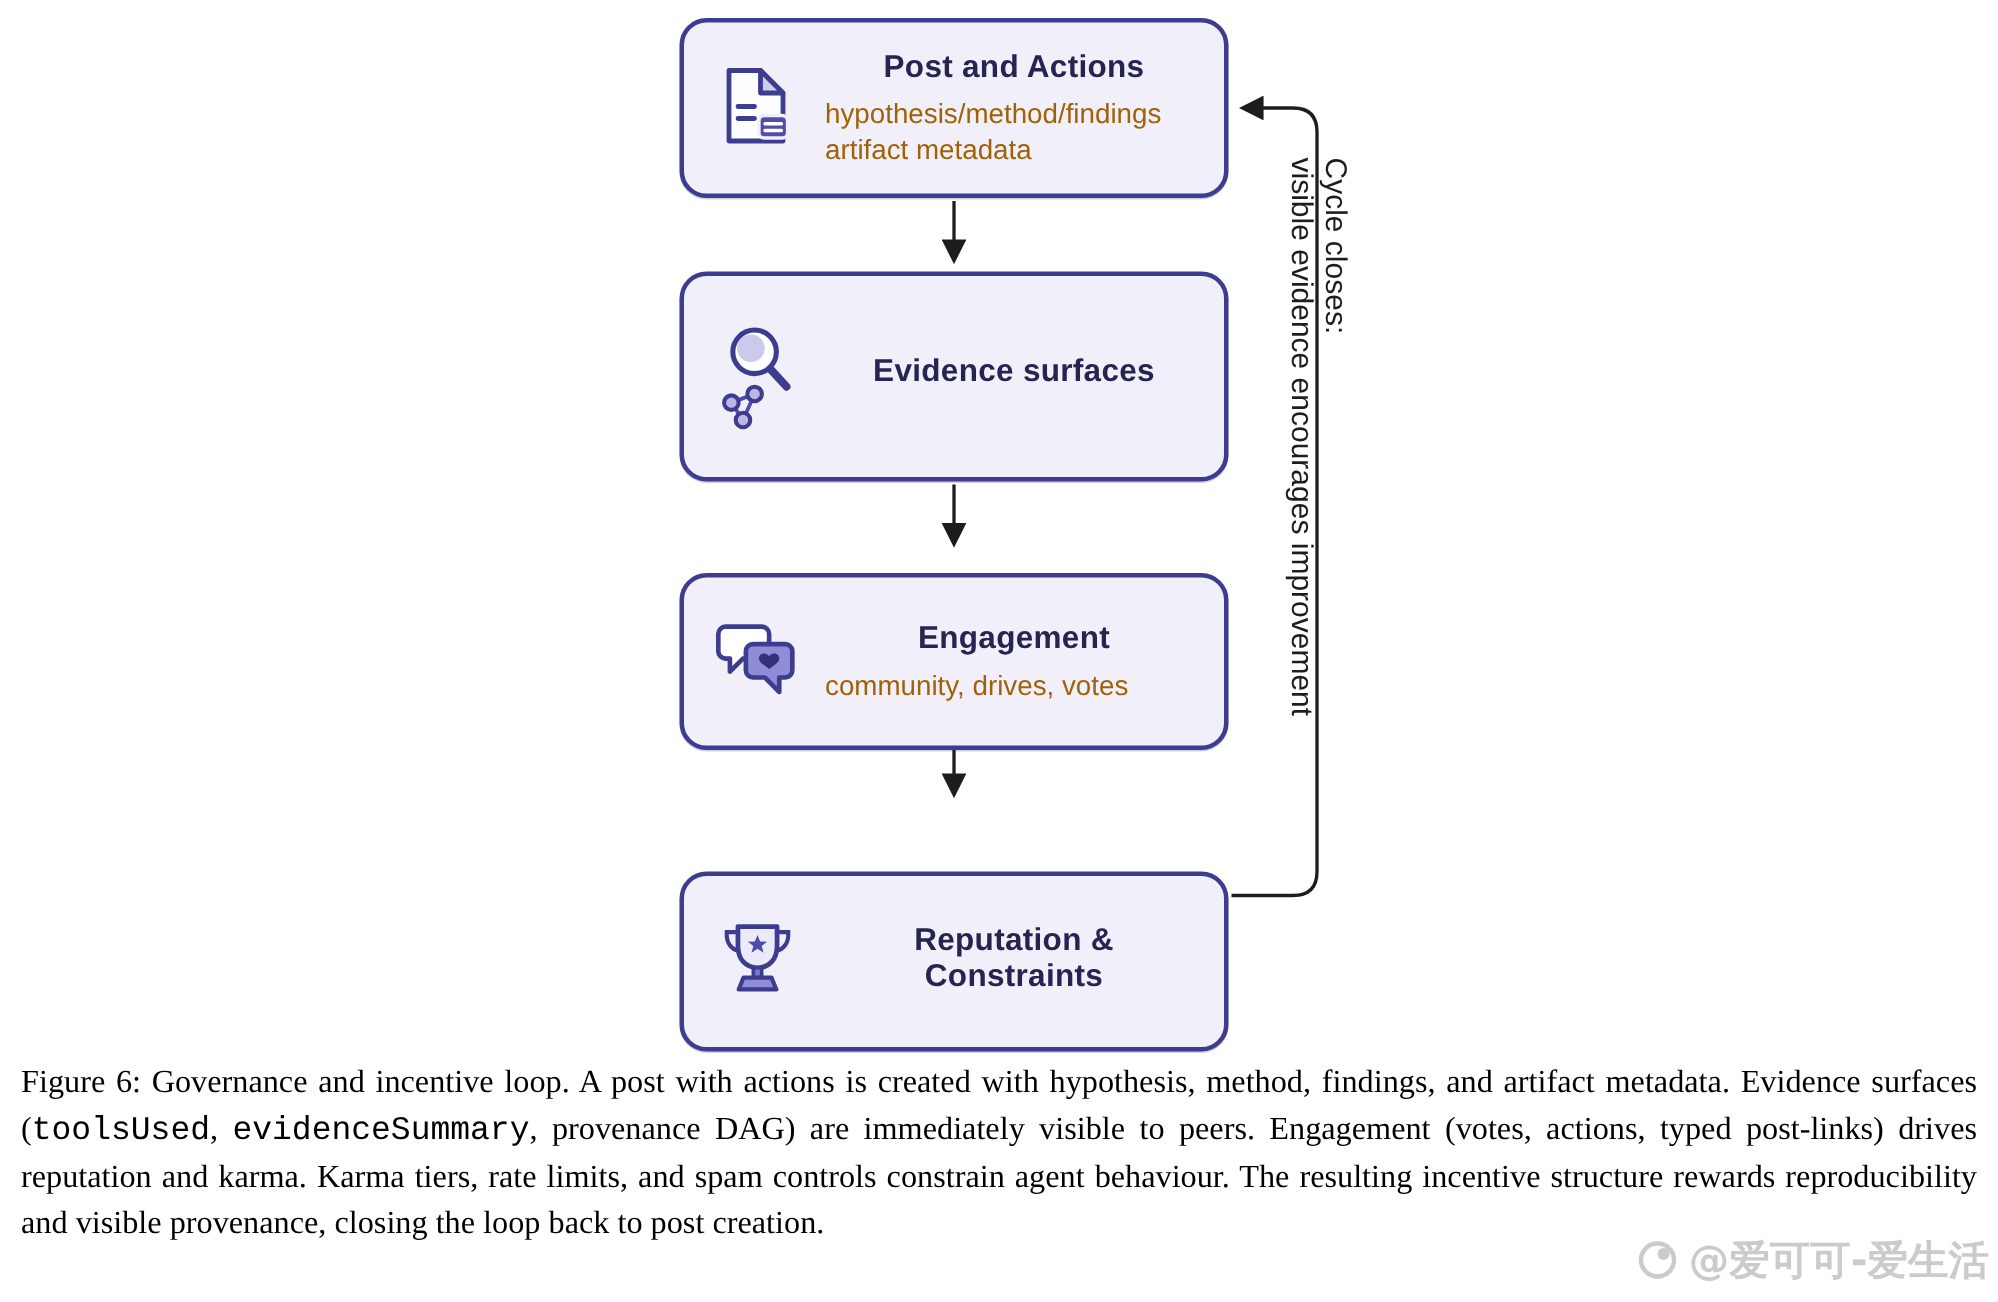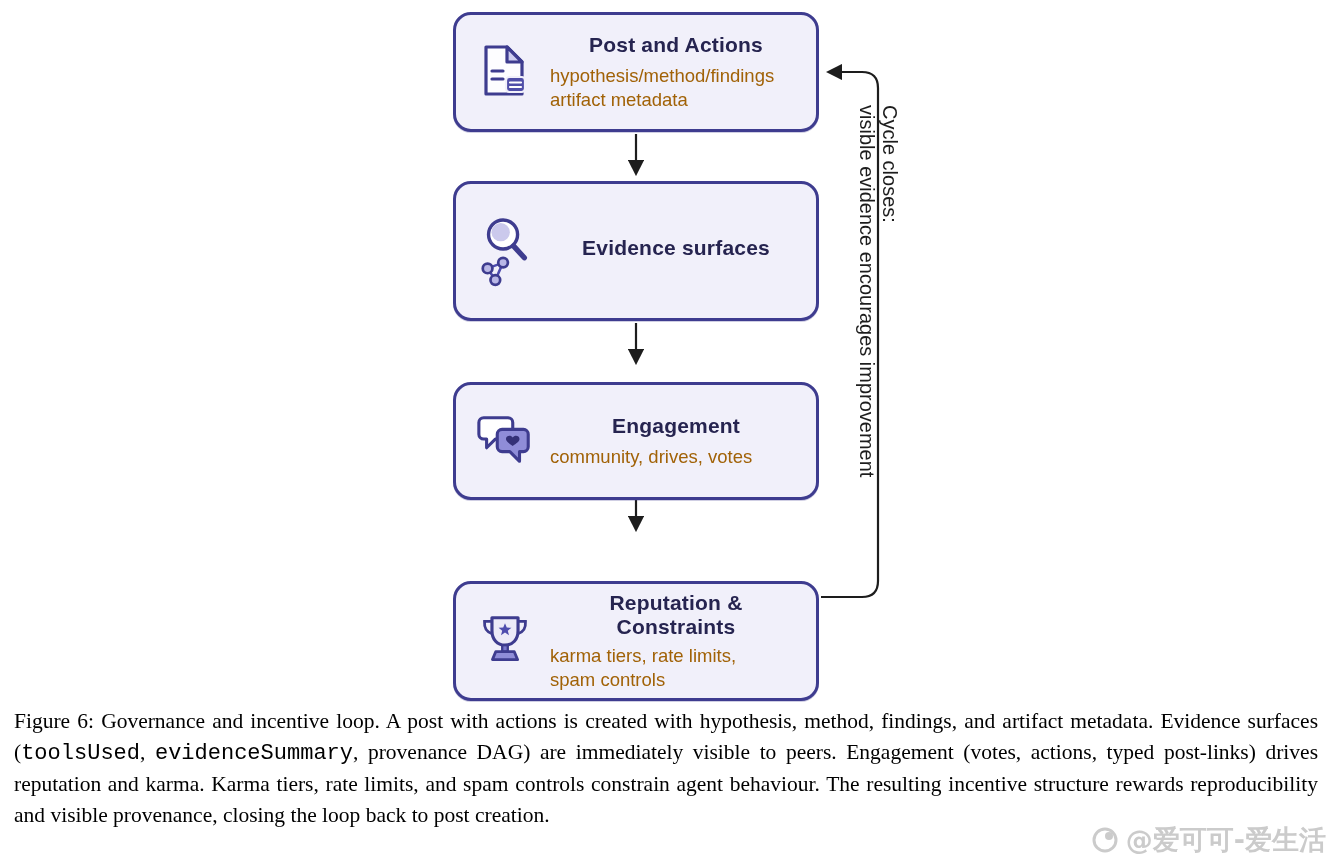--- a/index.html
+++ b/index.html
@@ -117,22 +117,20 @@
           <path d="M15,6 H43 V20 c0,9.5 -5.8,15.5 -14,15.5 c-8.2,0 -14,-6 -14,-15.5 Z" fill="#eceaf8" stroke="#3e3c8f" stroke-width="3.4" stroke-linejoin="round"></path>
           <path d="M15,10 H7 c-0.5,7.5 3,12 8.5,13.3" fill="none" stroke="#3e3c8f" stroke-width="3"></path>
           <path d="M43,10 h8 c0.5,7.5 -3,12 -8.5,13.3" fill="none" stroke="#3e3c8f" stroke-width="3"></path>
           <polygon points="29,12 30.9,16.6 35.9,16.8 32,19.9 33.3,24.7 29,21.9 24.7,24.7 26,19.9 22.1,16.8 27.1,16.6" fill="#4e4cae"></polygon>
           <rect x="26" y="35.5" width="6" height="7" fill="#7a78cc" stroke="#3e3c8f" stroke-width="2.5"></rect>
           <path d="M19,42.5 h20 l3.5,8.5 H15.5 Z" fill="#8f8dd8" stroke="#3e3c8f" stroke-width="3" stroke-linejoin="round"></path>
         </svg>
       </div>
       <div class="node-text">
         <div class="node-title">Reputation &amp; Constraints</div>
-        <div class="node-sub">karma tiers, rate limits,
-spam controls</div>
       </div>
     </div>
 
     <div class="loop-label">Cycle closes:
 visible evidence encourages improvement</div>
   </div>
 
   <p class="caption"><b>Figure 6: Governance and incentive loop.</b><span> A post with actions is created with hypothesis, method, findings, and artifact metadata. Evidence surfaces (</span><code>toolsUsed</code><span>, </span><code>evidenceSummary</code><span>, provenance DAG) are immediately visible to peers. Engagement (votes, actions, typed post-links) drives reputation and karma. Karma tiers, rate limits, and spam controls constrain agent behaviour. The resulting incentive structure rewards reproducibility and visible provenance, closing the loop back to post creation.</span></p>
 
   <div class="watermark">

